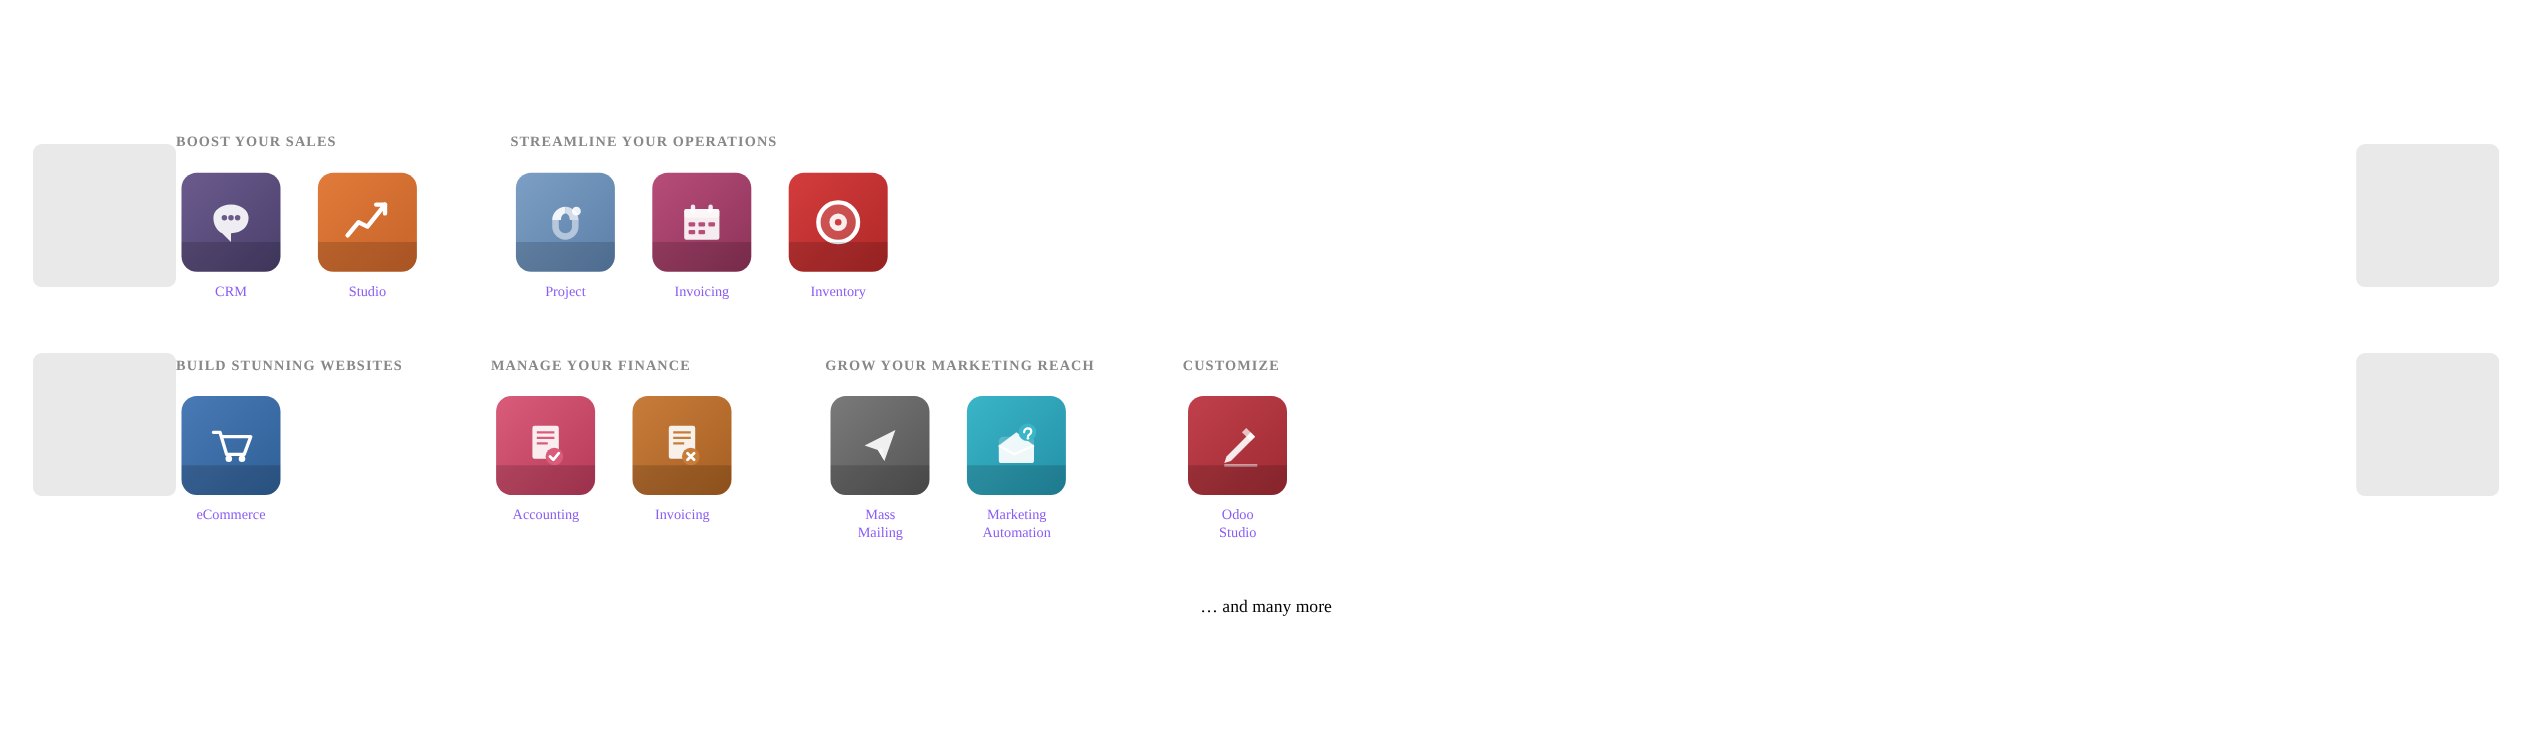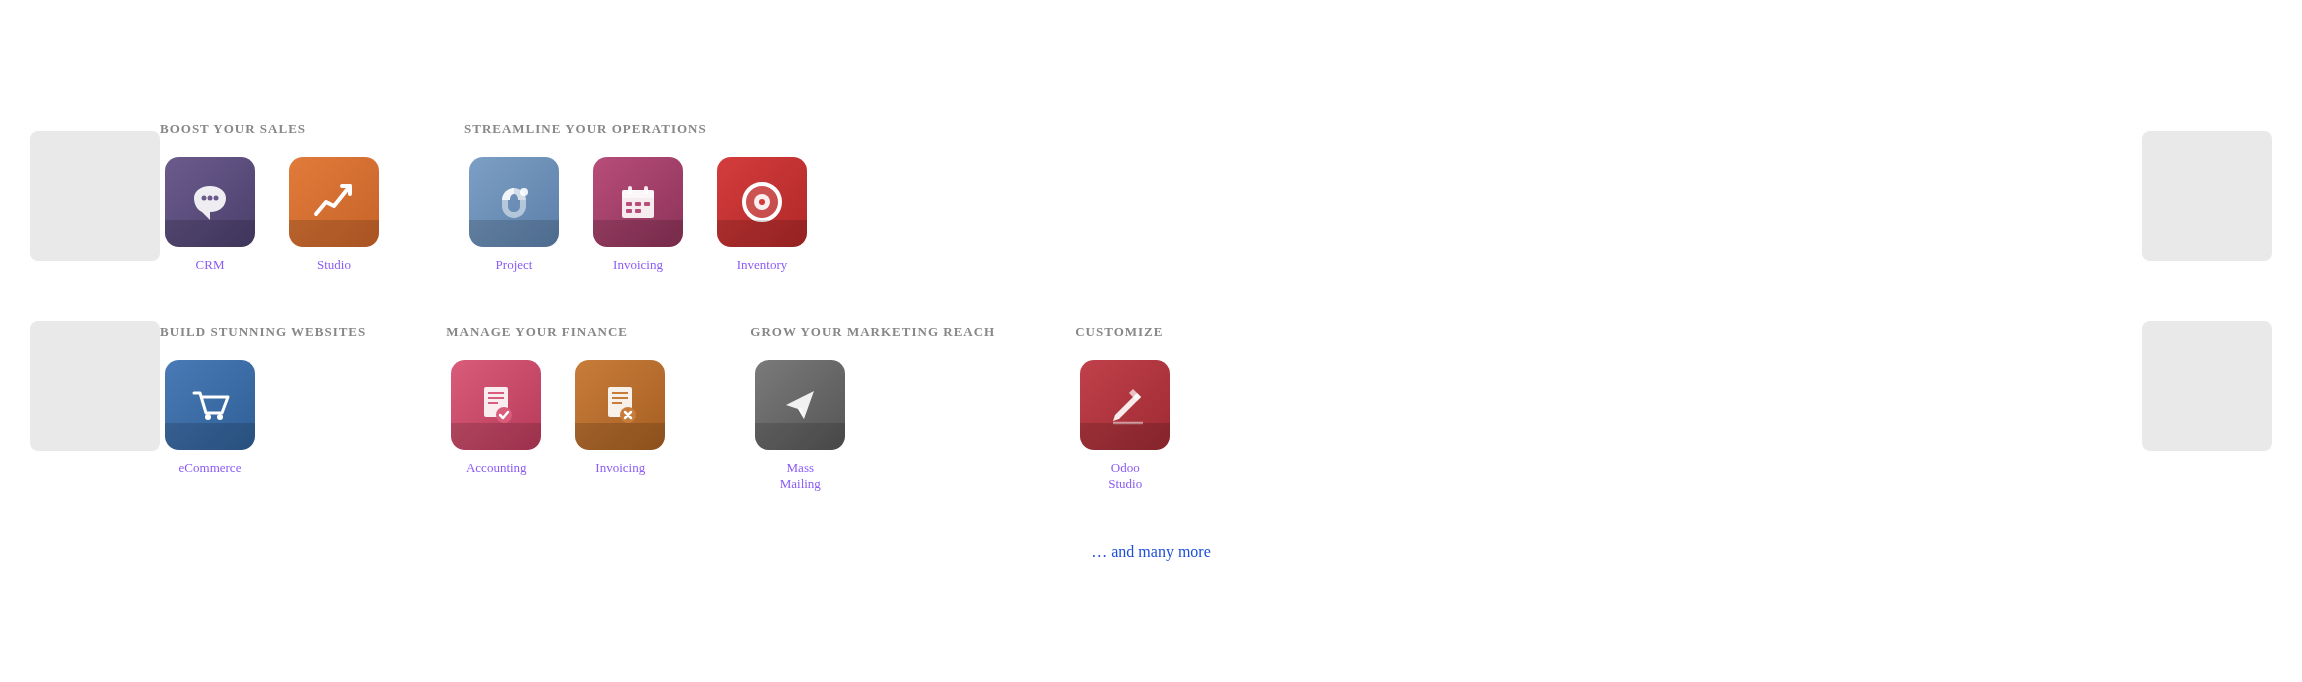--- a/index.html
+++ b/index.html
@@ -105,21 +105,21 @@
     .icon-studio { background: linear-gradient(135deg, #c0404a, #9e2a33); }
 
     .icon-svg {
       width: 52px;
       height: 52px;
     }
 
     .and-more {
       text-align: center;
       font-size: 16px;
-      color: #1d4ed8;
+      color: #000000;
       margin-top: 20px;
     }
 
     
     .app-icon::after {
       content: '';
       position: absolute;
       bottom: 0;
       left: 0;
       right: 0;
@@ -282,20 +282,33 @@
           <div class="app-item">
             <div class="app-icon icon-massmailing">
               <svg class="icon-svg" viewBox="0 0 52 52" fill="none" xmlns="http://www.w3.org/2000/svg">
                 <path d="M12 26 L40 12 L30 40 L24 30 Z" fill="white" opacity="0.9"></path>
                 <path d="M24 30 L28 28 L30 40 Z" fill="white" opacity="0.5"></path>
               </svg>
             </div>
             <span class="app-label">Mass<br>Mailing</span>
           </div>
 
+          <div class="app-item">
+            <div class="app-icon icon-marketingauto">
+              <svg class="icon-svg" viewBox="0 0 52 52" fill="none" xmlns="http://www.w3.org/2000/svg">
+                <rect x="10" y="18" width="32" height="22" rx="4" fill="white" opacity="0.2"></rect>
+                <path d="M10 26 L26 14 L42 26 L42 40 C42 41.1 41.1 42 40 42 L12 42 C10.9 42 10 41.1 10 40 Z" fill="white" opacity="0.9"></path>
+                <path d="M10 26 L24 34 L42 26" stroke="white" stroke-width="2" fill="none"></path>
+                <circle cx="36" cy="14" r="8" fill="#3ab5c8"></circle>
+                <path d="M33 14 C33 12, 34.5 10.5, 36.5 10.5 C38 10.5, 39.5 11.5, 39.5 13.5 C39.5 15.5, 37 16.5, 36.5 17.5" stroke="white" stroke-width="2" fill="none" stroke-linecap="round"></path>
+                <circle cx="36.5" cy="19.5" r="1.2" fill="white"></circle>
+              </svg>
+            </div>
+            <span class="app-label">Marketing<br>Automation</span>
+          </div>
         </div>
       </div>
 
       <div class="section">
         <div class="section-title">CUSTOMIZE</div>
         <div class="apps-row">
 
           <div class="app-item">
             <div class="app-icon icon-studio">
               <svg class="icon-svg" viewBox="0 0 52 52" fill="none" xmlns="http://www.w3.org/2000/svg">

